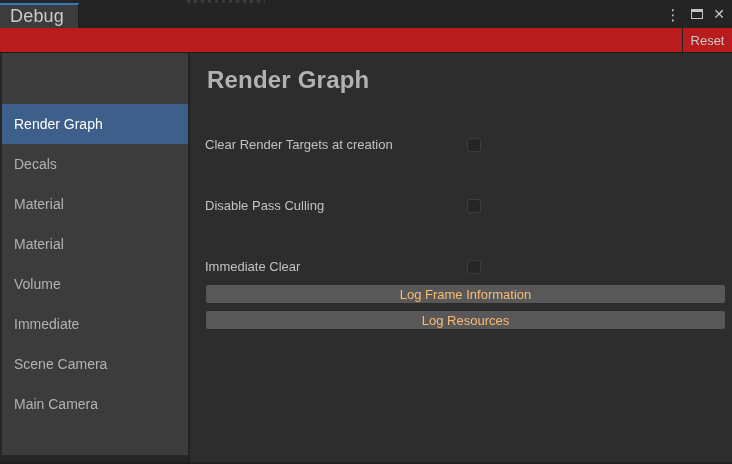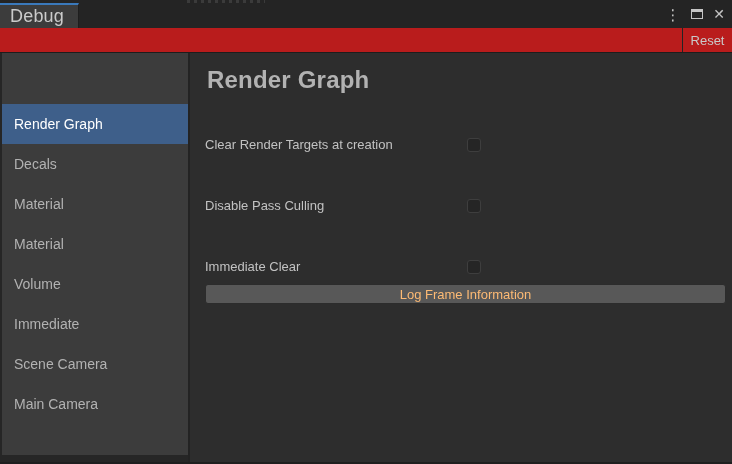--- a/index.html
+++ b/index.html
@@ -93,17 +93,18 @@
           <span class="checkbox"></span>
         </div>
         <div class="toggle-row">
           <span class="toggle-label">Immediate Clear</span>
           <span class="checkbox"></span>
         </div>
       </div>
 
       <div class="btn-stack">
         <button class="gbtn">Log Frame Information</button>
+        <button class="gbtn">Log Resources</button>
       </div>
     </div>
 
   </div>
 </div>
 
 </body></html>

